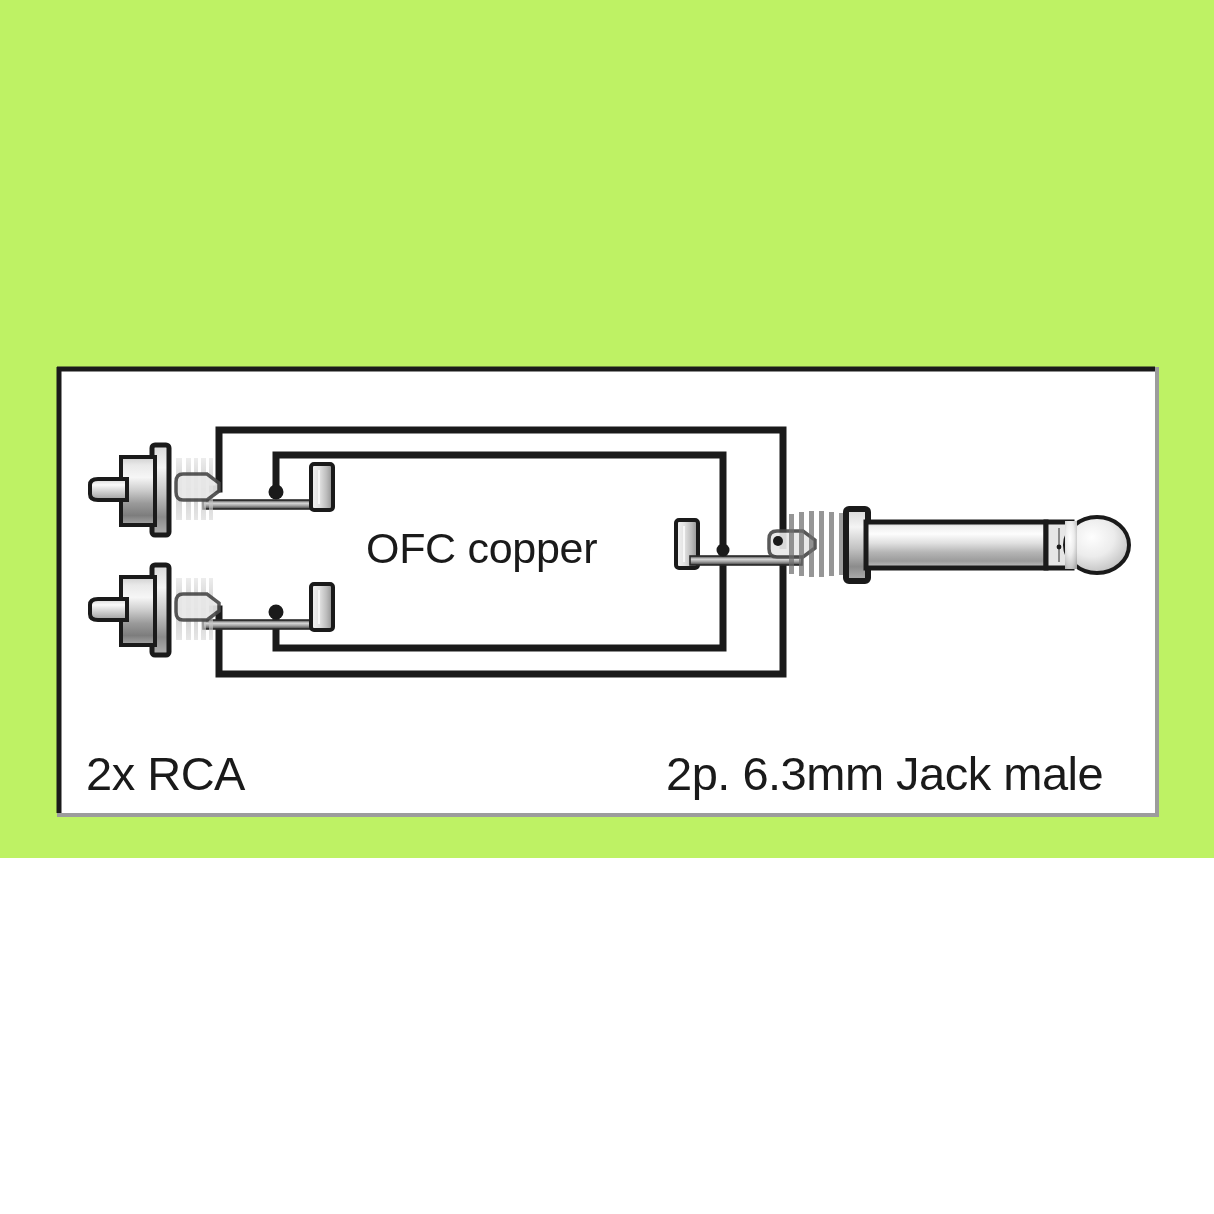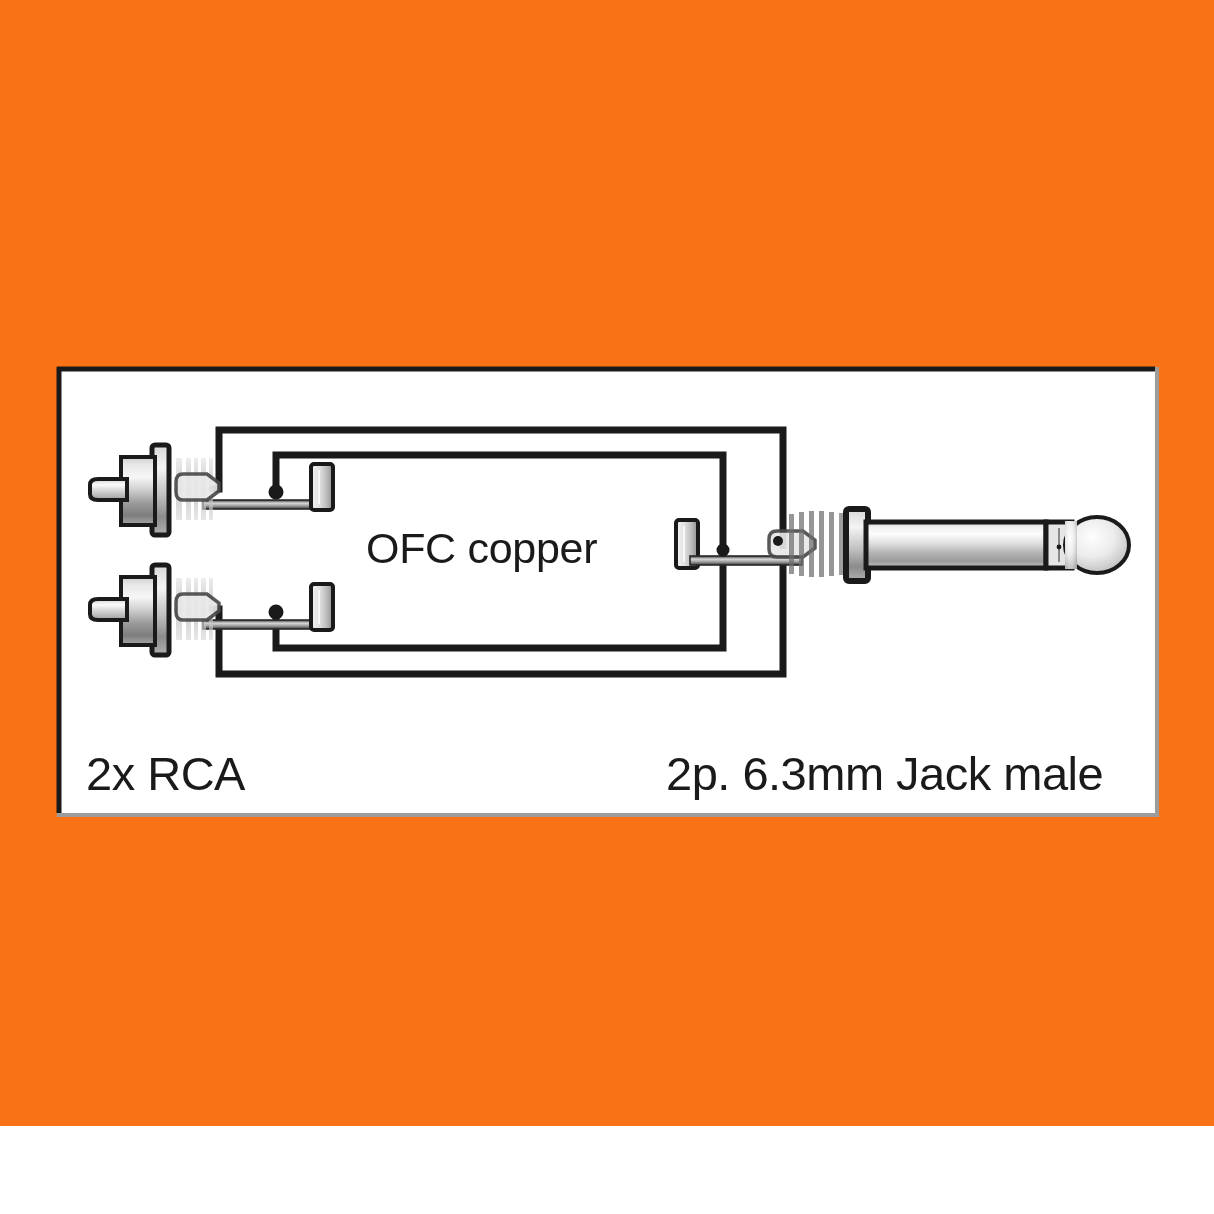--- a/index.html
+++ b/index.html
@@ -10,22 +10,22 @@
   }
   body {
     width: 1214px;
     height: 1214px;
     font-family: "Liberation Sans", sans-serif;
     overflow: hidden;
   }
   #canvas-root {
     position: relative;
     width: 1214px;
-    height: 1126px;
-    background: #f97316;
+    height: 858px;
+    background: #bef264;
   }
   #diagram-svg {
     position: absolute;
     left: 0;
     top: 0;
     width: 1214px;
     height: 1214px;
     display: block;
   }
   .label-text {

